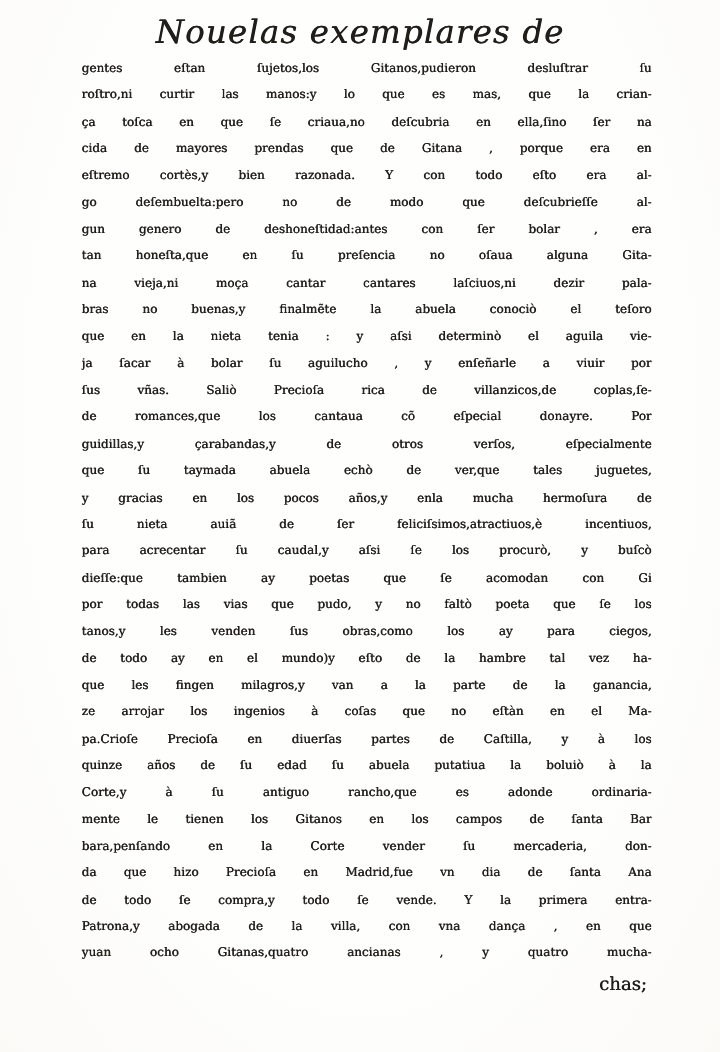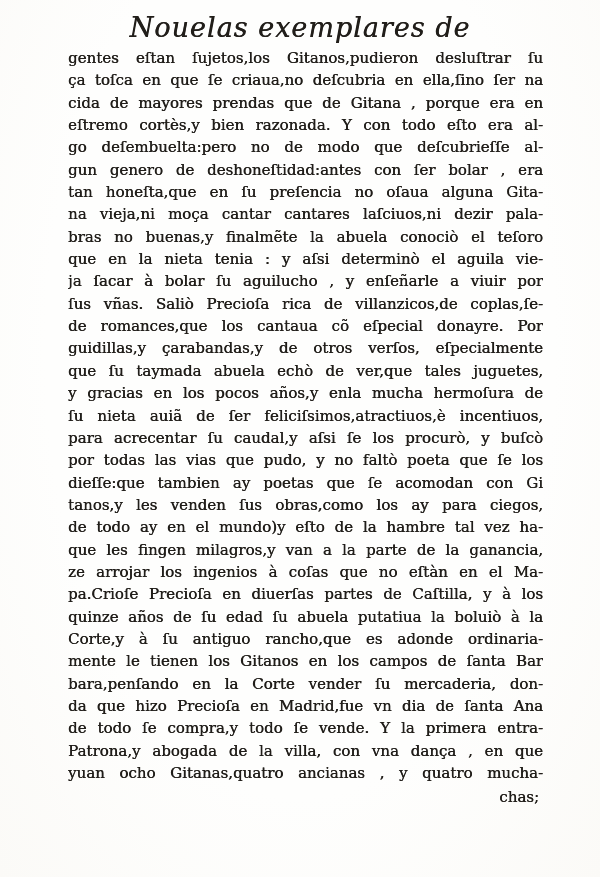--- a/index.html
+++ b/index.html
@@ -24,21 +24,21 @@
     line-height: 34px;
     letter-spacing: 1px;
     font-weight: 500;
     text-shadow: 0.4px 0 0 currentColor;
   }
   .text-block {
     margin: 2px 57px 0 68px; 
     width: 475px;
   }
   .line {
-    font-size: 15px;
+    font-size: 10px;
     height: 22.35px;
     line-height: 22.35px;
     overflow: hidden;
     text-align: justify;
     text-align-last: justify;
     text-shadow: 0.35px 0 0 currentColor;
     white-space: normal;
   }
   .catchword {
     font-size: 15px;
@@ -50,39 +50,40 @@
   }
 </style>
 </head>
 <body>
 
 <div class="page">
   <div class="running-head">Nouelas exemplares de</div>
 
   <div class="text-block">
       <div class="line">gentes eſtan ſujetos,los Gitanos,pudieron desluſtrar ſu</div>
+      <div class="line">roſtro,ni curtir las manos:y lo que es mas, que la crian-</div>
       <div class="line">ça toſca en que ſe criaua,no deſcubria en ella,ſino ſer na</div>
       <div class="line">cida de mayores prendas que de Gitana , porque era en</div>
       <div class="line">eſtremo cortès,y bien razonada. Y con todo eſto era al-</div>
       <div class="line">go deſembuelta:pero no de modo que deſcubrieſſe al-</div>
       <div class="line">gun genero de deshoneſtidad:antes con ſer bolar , era</div>
       <div class="line">tan honeſta,que en ſu preſencia no oſaua alguna Gita-</div>
       <div class="line">na vieja,ni moça cantar cantares laſciuos,ni dezir pala-</div>
       <div class="line">bras no buenas,y finalmẽte la abuela conociò el teſoro</div>
       <div class="line">que en la nieta tenia : y aſsi determinò el aguila vie-</div>
       <div class="line">ja ſacar à bolar ſu aguilucho , y enſeñarle a viuir por</div>
       <div class="line">ſus vñas. Saliò Precioſa rica de villanzicos,de coplas,ſe-</div>
       <div class="line">de romances,que los cantaua cõ eſpecial donayre. Por</div>
       <div class="line">guidillas,y çarabandas,y de otros verſos, eſpecialmente</div>
       <div class="line">que ſu taymada abuela echò de ver,que tales juguetes,</div>
       <div class="line">y gracias en los pocos años,y enla mucha hermoſura de</div>
       <div class="line">ſu nieta auiã de ſer feliciſsimos,atractiuos,è incentiuos,</div>
       <div class="line">para acrecentar ſu caudal,y aſsi ſe los procurò, y buſcò</div>
+      <div class="line">dieſſe:que tambien ay poetas que ſe acomodan con Gi</div>
       <div class="line">por todas las vias que pudo, y no faltò poeta que ſe los</div>
-      <div class="line">dieſſe:que tambien ay poetas que ſe acomodan con Gi</div>
       <div class="line">tanos,y les venden ſus obras,como los ay para ciegos,</div>
       <div class="line">de todo ay en el mundo)y eſto de la hambre tal vez ha-</div>
       <div class="line">que les fingen milagros,y van a la parte de la ganancia,</div>
       <div class="line">ze arrojar los ingenios à coſas que no eſtàn en el Ma-</div>
       <div class="line">pa.Crioſe Precioſa en diuerſas partes de Caſtilla, y à los</div>
       <div class="line">quinze años de ſu edad ſu abuela putatiua la boluiò à la</div>
       <div class="line">Corte,y à ſu antiguo rancho,que es adonde ordinaria-</div>
       <div class="line">mente le tienen los Gitanos en los campos de ſanta Bar</div>
       <div class="line">bara,penſando en la Corte vender ſu mercaderia, don-</div>
       <div class="line">da que hizo Precioſa en Madrid,fue vn dia de ſanta Ana</div>

